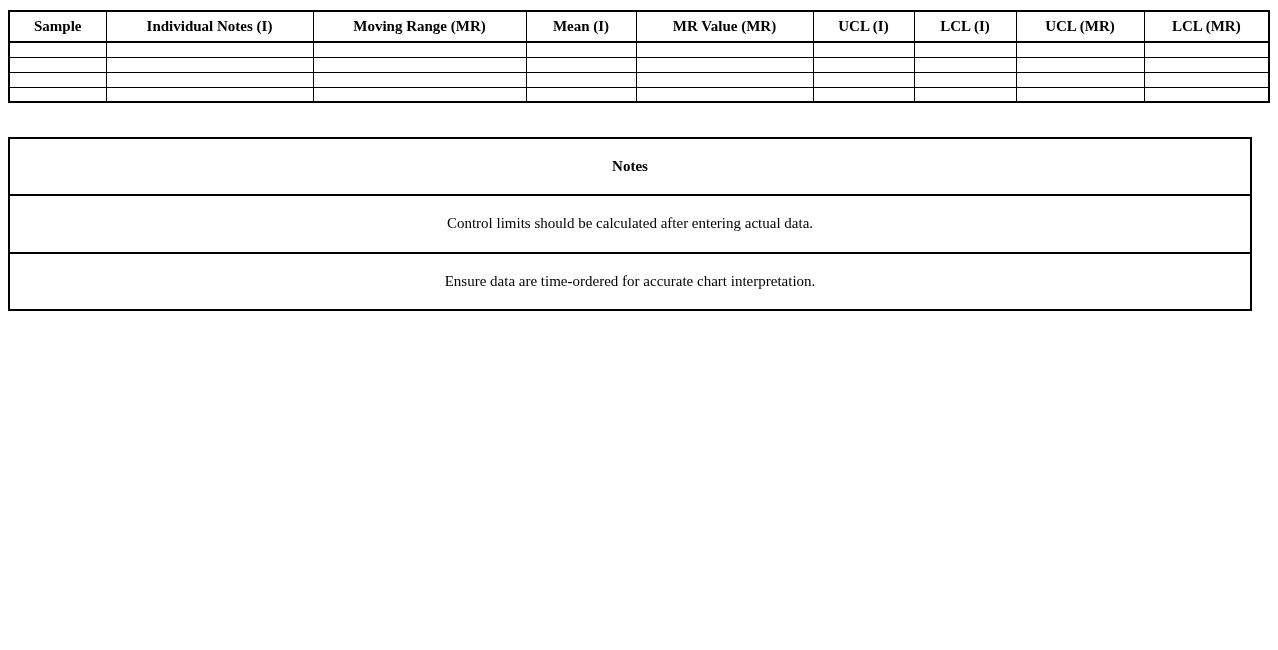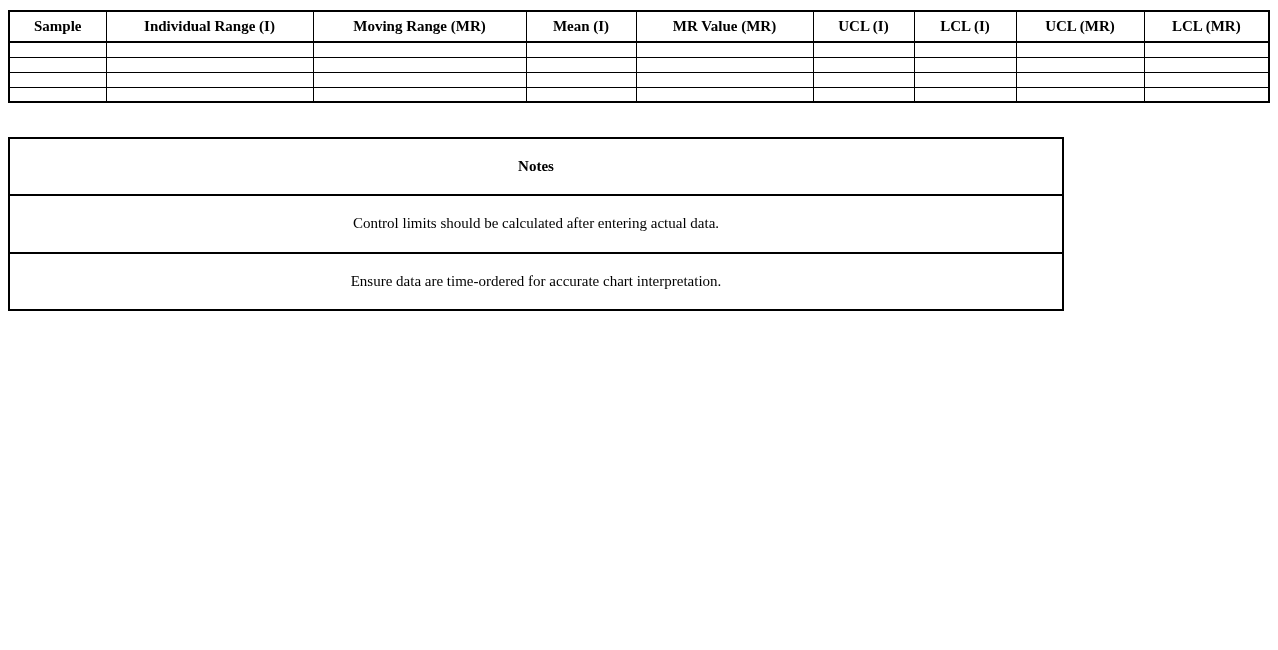--- a/index.html
+++ b/index.html
@@ -41,21 +41,21 @@
     overflow: hidden;
     white-space: nowrap;
   }
   .imr-table td {
     border: 1px solid #000000;
     height: 15px;
     font-size: 13px;
   }
   .notes-table {
     top: 137px;
-    width: 1056px;
+    width: 1244px;
     height: 174px;
     border: 2px solid #000000;
   }
   .notes-table th,
   .notes-table td {
     border: 2px solid #000000;
     height: 33px;
     font-size: 15px;
     text-align: center;
     vertical-align: middle;
@@ -75,21 +75,21 @@
       <col style="width:110px">
       <col style="width:177px">
       <col style="width:101px">
       <col style="width:102px">
       <col style="width:128px">
       <col style="width:125px">
     </colgroup>
     <thead>
       <tr>
         <th>Sample</th>
-        <th>Individual Range (I)</th>
+        <th>Individual Notes (I)</th>
         <th>Moving Range (MR)</th>
         <th>Mean (I)</th>
         <th>MR Value (MR)</th>
         <th>UCL (I)</th>
         <th>LCL (I)</th>
         <th>UCL (MR)</th>
         <th>LCL (MR)</th>
       </tr>
     </thead>
     <tbody>

